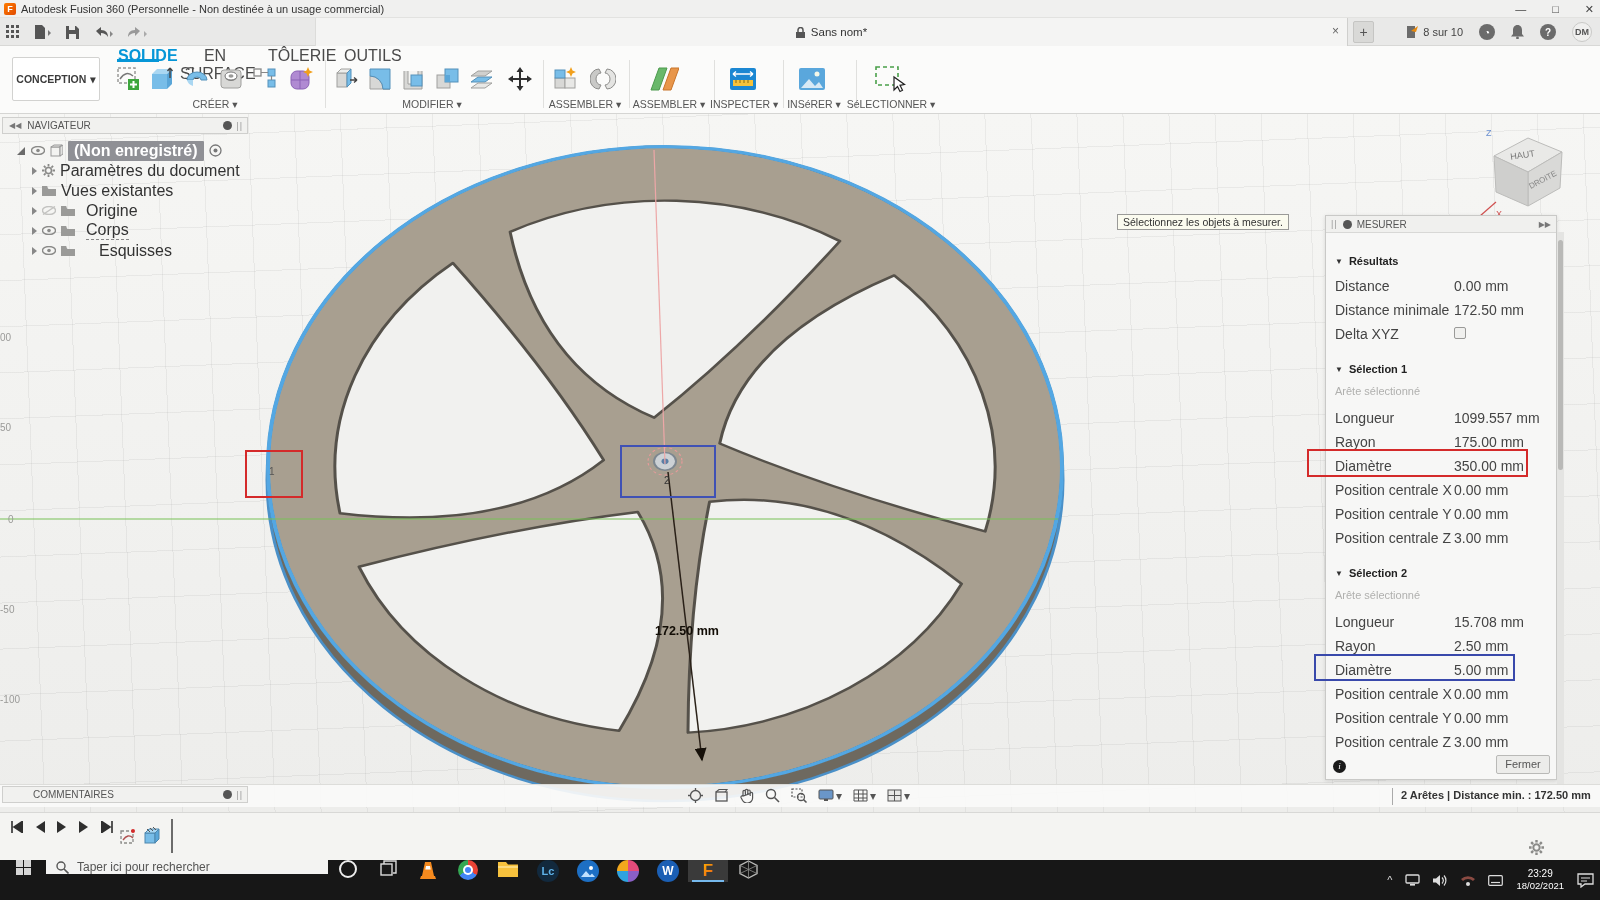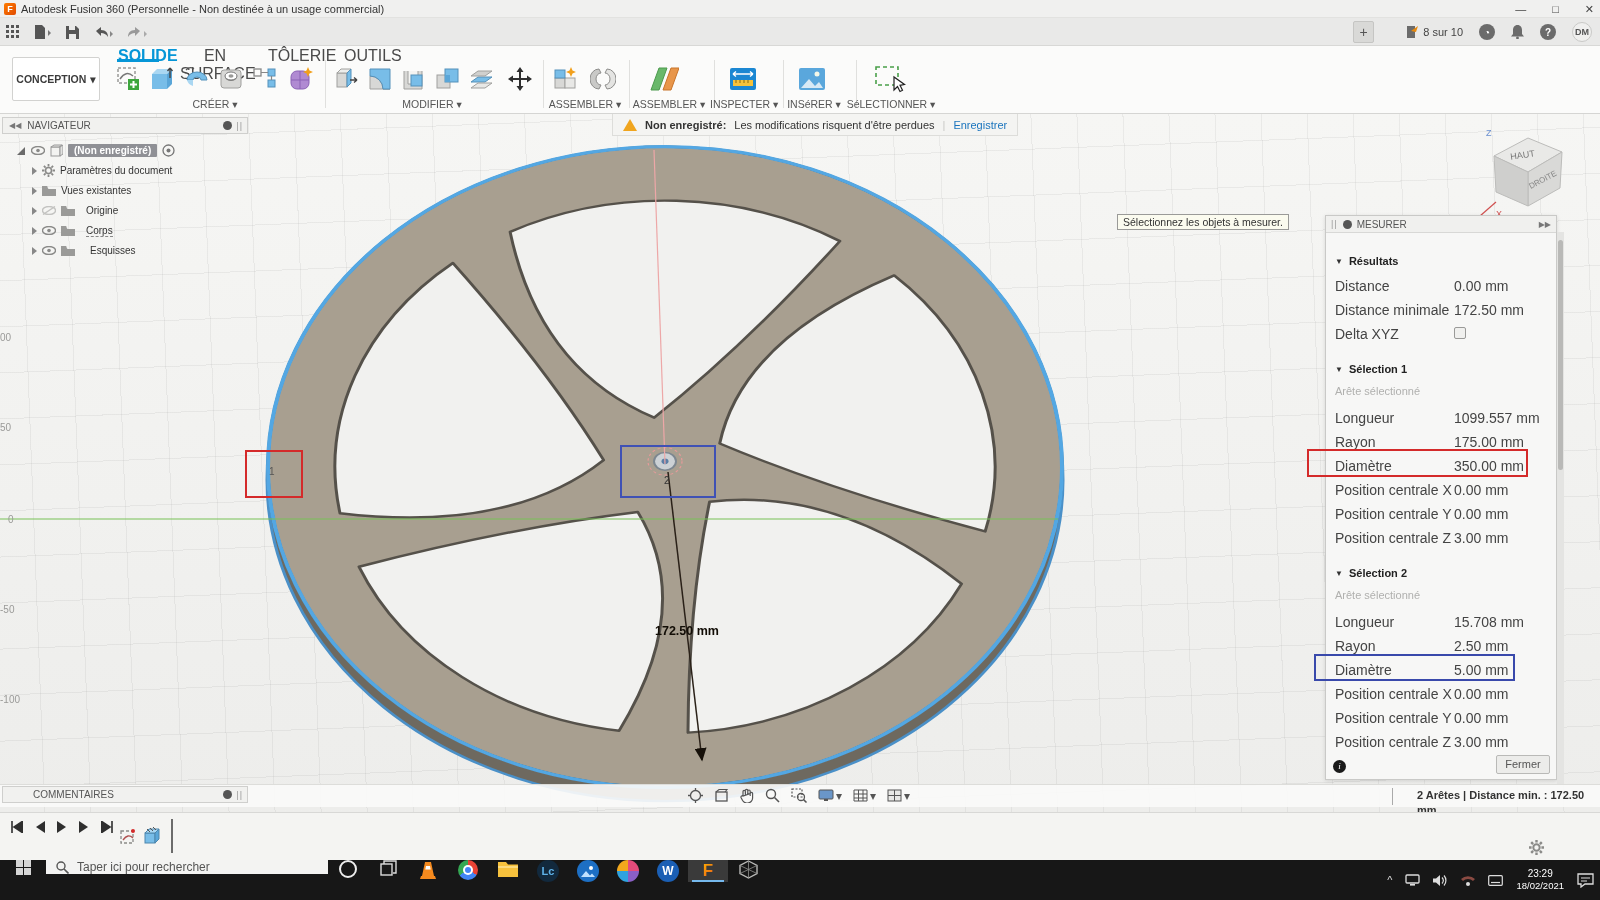--- a/index.html
+++ b/index.html
@@ -30,39 +30,39 @@
 .islot{position:absolute;top:16px;width:30px;height:34px;display:flex;align-items:center;justify-content:center}
 .gdiv{position:absolute;top:14px;width:1px;height:48px;background:#e0e0de}
 .glabel{position:absolute;top:52px;height:13px;font-size:10.5px;color:#555;text-align:center;white-space:nowrap}
 
 .canvas{left:0;top:114px;width:1600px;height:698px;background:linear-gradient(#f6f6f4,#ededeb);overflow:hidden}
 .grid{position:absolute;left:-60px;top:-60px;width:1760px;height:840px;
  background-image:repeating-linear-gradient(0deg,rgba(120,120,120,0.10) 0 1px,transparent 1px 46px),repeating-linear-gradient(90deg,rgba(120,120,120,0.10) 0 1px,transparent 1px 46px);
  transform:rotate(-2.2deg)}
 .axistick{position:absolute;font-size:10px;color:#9a9a98}
 .phead{display:flex;align-items:center;height:17px;background:#f1f1ef;border:1px solid #cfcfcd;font-size:10px;color:#555}
-.treerow{position:absolute;height:19px;display:flex;align-items:center;font-size:10px;color:#333;gap:5px}
+.treerow{position:absolute;height:19px;display:flex;align-items:center;font-size:16px;color:#333;gap:5px}
 .caret{width:0;height:0;border-left:5px solid #888;border-top:4px solid transparent;border-bottom:4px solid transparent}
 .rootsel{background:#8f9095;color:#fff;font-weight:bold;padding:1px 6px;border-radius:1px}
 .warnbar{position:absolute;left:612px;top:0px;height:22px;background:#f4f4f2;border:1px solid #ddddda;border-top:none;display:flex;align-items:center;font-size:11px;color:#333;padding:0 10px;gap:8px}
 .warntri{width:0;height:0;border-left:7px solid transparent;border-right:7px solid transparent;border-bottom:12px solid #f0a51e;position:relative}
 .tooltip{position:absolute;left:1117px;top:100px;background:#fbfbef;border:1px solid #9a9a98;font-size:10.5px;color:#333;padding:1px 5px}
 .mpanel{position:absolute;left:1325px;top:101px;width:232px;height:565px;background:#f7f7f6;border:1px solid #c9c9c7;box-shadow:0 1px 4px rgba(0,0,0,0.12)}
 .mhead{height:17px;background:#f0f0ee;border-bottom:1px solid #d8d8d6;display:flex;align-items:center;font-size:10px;color:#555;padding:0 5px;gap:5px}
 .msect{position:absolute;left:0;width:230px;height:24px;display:flex;align-items:center;padding-left:9px;font-size:11px;font-weight:bold;color:#222;gap:6px}
 .mrow{position:absolute;left:0;width:230px;height:24px;font-size:14px;color:#444}
 .mrow .lab{position:absolute;left:9px;top:5px}
 .mrow .val{position:absolute;left:128px;top:5px}
 .mnote{position:absolute;left:9px;font-size:11px;color:#b0b0ae}
 .scaret{font-size:8px;color:#333}
 .hibox{position:absolute;pointer-events:none}
 .closebtn{position:absolute;right:6px;bottom:5px;width:54px;height:19px;background:#ececea;border:1px solid #b9b9b7;border-radius:2px;font-size:11px;color:#555;text-align:center;line-height:17px}
 .infoico{position:absolute;left:7px;bottom:6px;width:13px;height:13px;border-radius:50%;background:#1a1a1a;color:#fff;font-size:9px;font-style:italic;font-family:"Liberation Serif",serif;text-align:center;line-height:13px}
 .bstrip{position:absolute;left:0;top:670px;width:1600px;height:23px;background:rgba(250,250,249,0.92);border-top:1px solid #ddddda}
-.status{position:absolute;left:1392px;top:3px;font-size:11px;font-weight:bold;color:#333;border-left:1px solid #aaa;padding-left:24px;height:17px;line-height:15px}
+.status{position:absolute;left:1392px;top:3px;font-size:11px;font-weight:bold;color:#333;border-left:1px solid #aaa;padding-left:8px;height:17px;line-height:15px}
 .navtools{position:absolute;left:688px;top:3px;display:flex;gap:11px;align-items:center;color:#555}
 .grip{color:#999;font-size:9px;letter-spacing:1px}
 .dot{width:9px;height:9px;border-radius:50%;background:#555;display:inline-block}
 
 .timeline{left:0;top:812px;width:1600px;height:48px;background:#f4f4f2;border-top:1px solid #d8d8d6}
 .tplay{position:absolute;left:10px;top:8px;display:flex;gap:12px;align-items:center;color:#2e2e2e}
 
 .taskbar{left:0;top:860px;width:1600px;height:40px;background:#171717;display:flex;align-items:flex-start}
 .startbtn{width:46px;display:flex;align-items:center;justify-content:center}
 .winlogo{display:grid;grid-template-columns:7px 7px;grid-template-rows:7px 7px;gap:1px}
@@ -118,20 +118,28 @@
         </svg>
       <svg width="20" height="13" viewBox="0 0 20 13">
           <path d="M3 5 L8 1 V4 C13 4 15 7 15 11 C13 8 11 7 8 7 V10 Z" fill="#555"></path>
           <path d="M17 5 l3 3 l-3 3 z" fill="#888"></path>
         </svg>
       <svg width="20" height="13" viewBox="0 0 20 13">
           <path d="M13 5 L8 1 V4 C3 4 1 7 1 11 C3 8 5 7 8 7 V10 Z" fill="#999"></path>
           <path d="M17 5 l3 3 l-3 3 z" fill="#aaa"></path>
         </svg>
     </div>
+    <div class="doctab">
+      <svg width="9" height="11" viewBox="0 0 9 11">
+          <rect x="0" y="5" width="9" height="6" fill="#555"></rect>
+          <path d="M2 5 V3 a2.5 2.5 0 0 1 5 0 V5" fill="none" stroke="#555" stroke-width="1.5"></path>
+        </svg>
+      <span>Sans nom*</span>
+      <span class="tabclose">×</span>
+    </div>
     <div class="newtab">+</div>
     <div class="abright">
       <span style="display:flex;align-items:center;gap:4px">
         <svg width="13" height="14" viewBox="0 0 13 14">
             <path d="M1 1 h8 v12 h-8 z" fill="#6b6b6b"></path>
             <path d="M5 6 l7 -5 l-2 6 z" fill="#e8890c"></path>
           </svg>
         <span>8 sur 10</span>
       </span>
       <span class="circico">◔</span>
@@ -438,31 +446,24 @@
       <div class="treerow" style="left:30px;top:124px">
         <span class="caret"></span>
         <svg width="14" height="9" viewBox="0 0 14 9">
             <ellipse cx="7" cy="4.5" rx="6.5" ry="4" fill="none" stroke="#8a8a88" stroke-width="1.4"></ellipse>
             <circle cx="7" cy="4.5" r="1.8" fill="#8a8a88"></circle>
           </svg>
         <svg width="14" height="11" viewBox="0 0 14 11">
             <path d="M0 2 h5 l1.5 2 H14 v7 H0 z" fill="#9a9a98"></path>
             <path d="M0 1 h5 l1 1.5 h-6 z" fill="#9a9a98"></path>
           </svg>
-        <span style="margin-left:10px">Esquisses</span>
-      </div>
-    </div>
-
-    <div class="warnbar">
-      <span class="warntri"></span>
-      <b>Non enregistré:</b>
-      <span>Les modifications risquent d'être perdues</span>
-      <span style="color:#c9c9c7">|</span>
-      <a style="color:#1a74bd;text-decoration:none">Enregistrer</a>
-    </div>
+        <span style="margin-left:19px">Esquisses</span>
+      </div>
+    </div>
+
 
     <div class="mpanel">
       <div class="mhead">
         <span class="grip">||</span>
         <span class="dot"></span>
         <span>MESURER</span>
         <span style="margin-left:auto;font-size:8px;color:#777">▶▶</span>
       </div>
 
       <div class="msect" style="top:33px">

